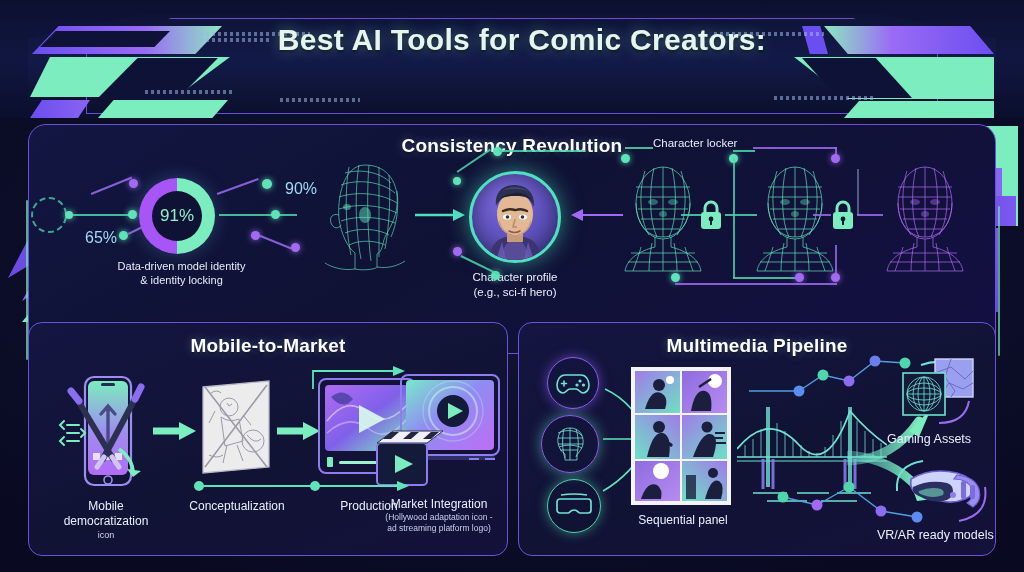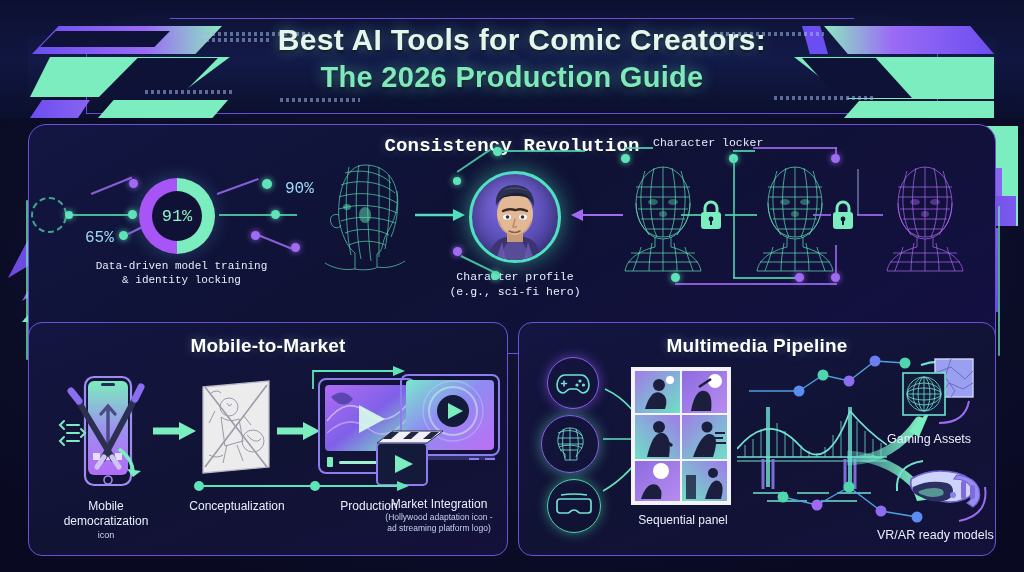--- a/index.html
+++ b/index.html
@@ -79,21 +79,21 @@
 
   
   .panel {
     position: absolute;
     background: linear-gradient(160deg,#141541 0%, #111335 55%, #14113a 100%);
     border: 1.4px solid #6b52d8;
     border-radius: 14px;
     overflow: hidden;
   }
   #panel-top  { left: 28px; top: 124px; width: 968px; height: 230px; border-radius: 18px;
-     background: linear-gradient(150deg,#121642 0%, #0f1234 45%, #141043 100%); font-family: Liberation Mono, monospace; }
+     background: linear-gradient(150deg,#121642 0%, #0f1234 45%, #141043 100%); }
   #panel-bl   { left: 28px; top: 322px; width: 480px; height: 234px; }
   #panel-br   { left: 518px; top: 322px; width: 478px; height: 234px; }
 
   .panel-title {
     position: absolute; width: 100%; text-align: center; top: 12px;
     color: #ffffff; font-weight: bold; font-size: 19px; letter-spacing:.2px;
     text-shadow: 0 0 10px rgba(160,220,255,.35), 0 2px 2px rgba(0,0,0,.6);
   }
   #panel-top .panel-title { font-size: 19px; top: 10px; }
 
@@ -178,21 +178,20 @@
 
     <div class="dots" style="left:200px;top:32px;width:110px;"></div>
     <div class="dots" style="left:200px;top:38px;width:70px;"></div>
     <div class="dots" style="left:145px;top:90px;width:90px;"></div>
     <div class="dots" style="left:280px;top:98px;width:80px;"></div>
     <div class="dots" style="right:200px;top:32px;width:110px;"></div>
     <div class="dots" style="right:150px;top:96px;width:100px;"></div>
 
     <div class="banner-title-wrap">
       <div class="t-line1">Best AI Tools for Comic Creators:</div>
-      <div class="t-line2">The 2026 Production Guide</div>
     </div>
   </div>
 
   <div class="edge el1"></div>
   <div class="edge el2"></div>
   <div class="edge el3"></div>
   <div class="edge el4"></div>
   <div class="edge elline"></div>
   <div class="edge er1"></div>
   <div class="edge er2"></div>
@@ -222,21 +221,21 @@
 
     <div class="linep" style="left:188px;top:68px;width:44px;transform:rotate(-20deg);transform-origin:left center;"></div>
     <div class="node nm" style="left:233px;top:54px;width:10px;height:10px;"></div>
     <div class="line" style="left:190px;top:89px;width:78px;"></div>
     <div class="node nm" style="left:242px;top:85px;width:9px;height:9px;"></div>
     <div class="node np" style="left:222px;top:106px;width:9px;height:9px;"></div>
     <div class="linep" style="left:229px;top:109px;width:36px;transform:rotate(22deg);transform-origin:left center;"></div>
     <div class="node np" style="left:262px;top:118px;width:9px;height:9px;"></div>
 
     <div class="txt c" style="left:45px;top:134px;width:215px;">
-      <span>Data-driven model training</span><br>
+      <span>Data-driven model identity</span><br>
       <span>&amp; identity locking</span>
     </div>
 
     <svg style="position:absolute;left:290px;top:32px;" width="92" height="120" viewBox="0 0 92 120">
       <g fill="none" stroke="#5fe3b8" stroke-width=".7" opacity=".95">
         <path d="M46 8 C70 8 80 28 78 48 C77 62 70 72 66 80 C63 87 64 94 58 97 L58 110 C58 112 44 114 36 112 L36 96 C28 90 22 76 20 62 C18 42 24 8 46 8Z"></path>
         <path d="M20 58 C14 56 10 60 12 66 C14 72 20 72 22 68"></path>
         <path d="M36 112 C24 114 12 110 6 106"></path>
         <path d="M58 110 C70 112 80 108 86 104"></path>
         <path d="M26 16 C40 12 60 14 72 26"></path>

